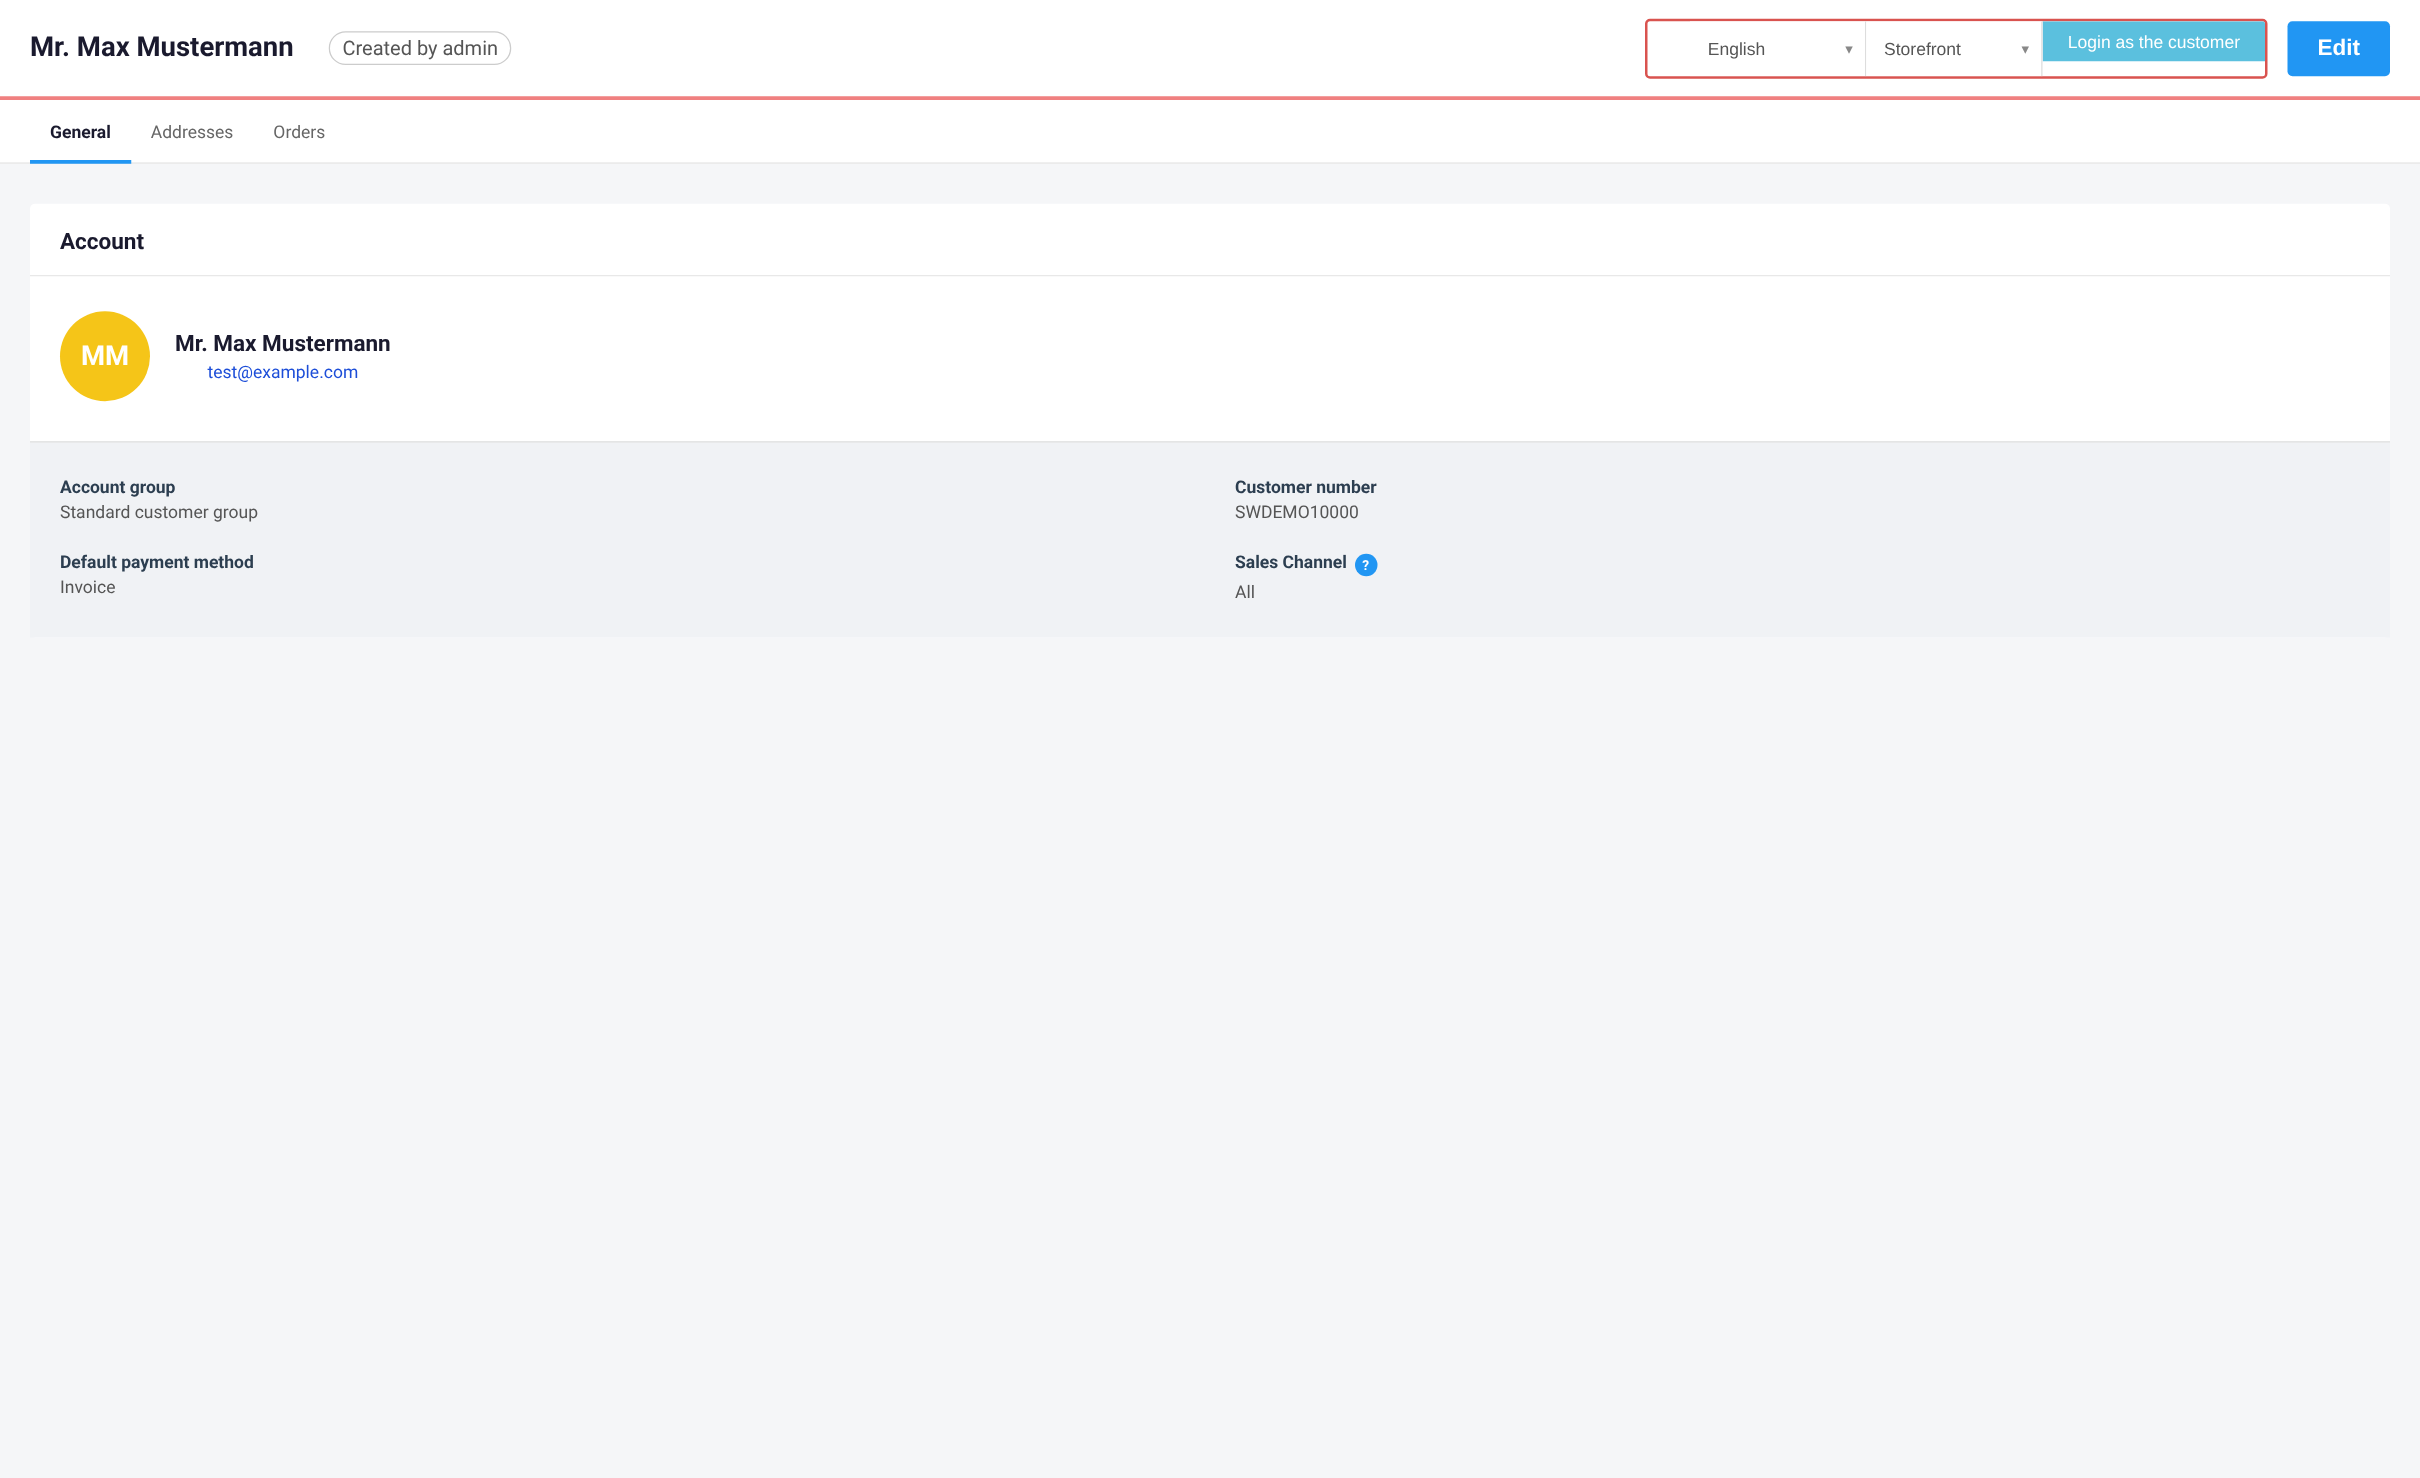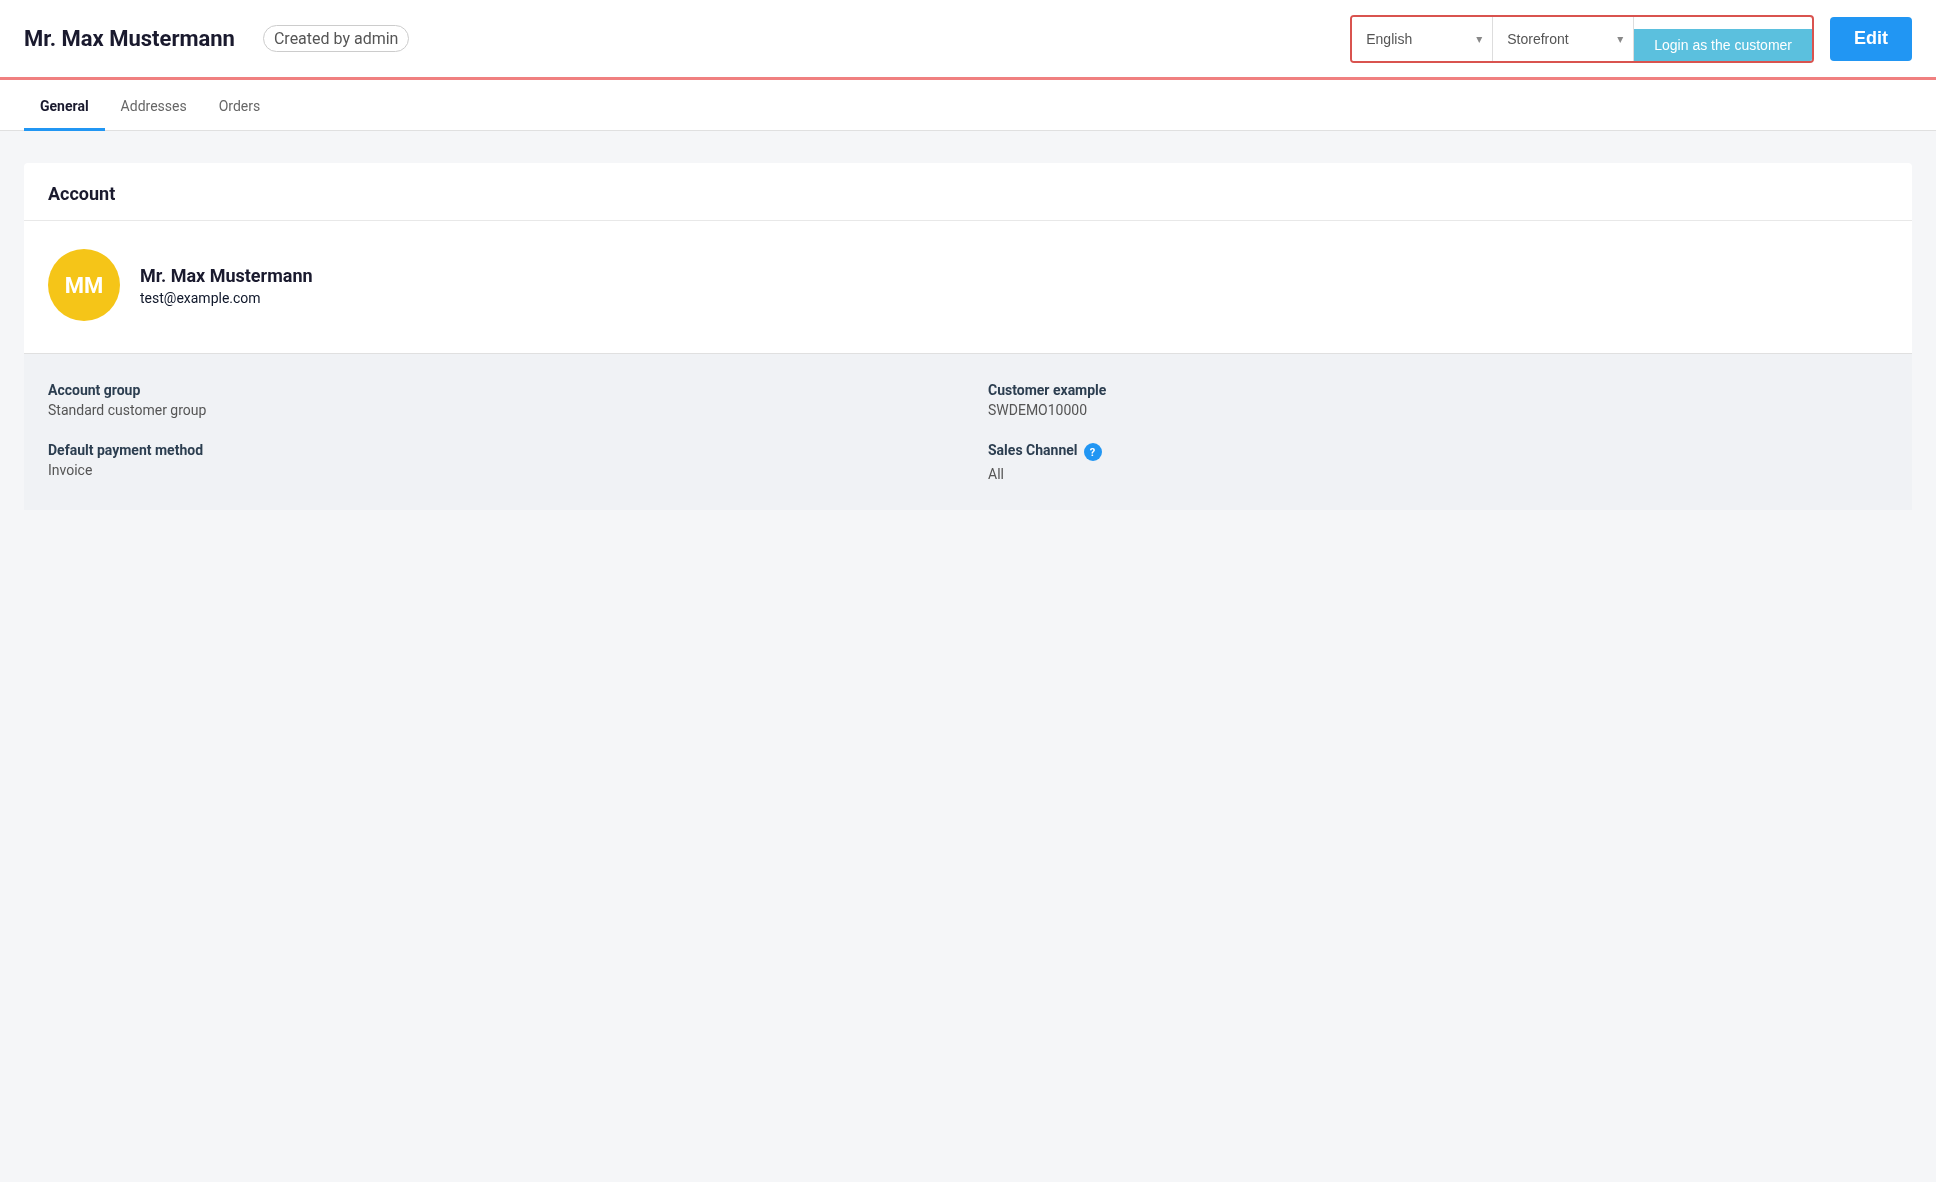--- a/index.html
+++ b/index.html
@@ -33,24 +33,25 @@
       padding: 3px 10px;
       font-size: 16px;
       color: #555;
       white-space: nowrap;
     }
     .spacer { flex: 1; }
 
     
     .header-actions-group {
       display: flex;
-      align-items: flex-end;
+      align-items: flex-start;
       border: 2px solid #d9534f;
       border-radius: 4px;
       overflow: hidden;
+      padding-left: 34px;
     }
     .select-wrapper {
       position: relative;
       background: #fff;
       border-right: 1px solid #ddd;
     }
     .select-wrapper select {
       appearance: none;
       border: none;
       outline: none;
@@ -165,22 +166,23 @@
       flex-shrink: 0;
     }
     .account-name {
       font-size: 18px;
       font-weight: 700;
       color: #1a1a2e;
       margin-bottom: 4px;
     }
     .account-email {
       font-size: 14px;
-      color: #0f172a;
-      cursor: pointer;
+      color: #1d4ed8;
+      cursor: pointer;
+      text-align: center;
     }
 
     
     .meta-section {
       background: #f0f2f5;
       padding: 28px 24px;
       display: grid;
       grid-template-columns: 1fr 1fr;
       gap: 24px 40px;
       border-top: 1px solid #e0e0e0;
@@ -267,21 +269,21 @@
       </div>
     </div>
 
     <div class="meta-section">
       <div class="meta-item">
         <div class="meta-label">Account group</div>
         <div class="meta-value">Standard customer group</div>
       </div>
 
       <div class="meta-item">
-        <div class="meta-label">Customer example</div>
+        <div class="meta-label">Customer number</div>
         <div class="meta-value">SWDEMO10000</div>
       </div>
 
       <div class="meta-item">
         <div class="meta-label">Default payment method</div>
         <div class="meta-value">Invoice</div>
       </div>
 
       <div class="meta-item">
         <div class="meta-label-row">

